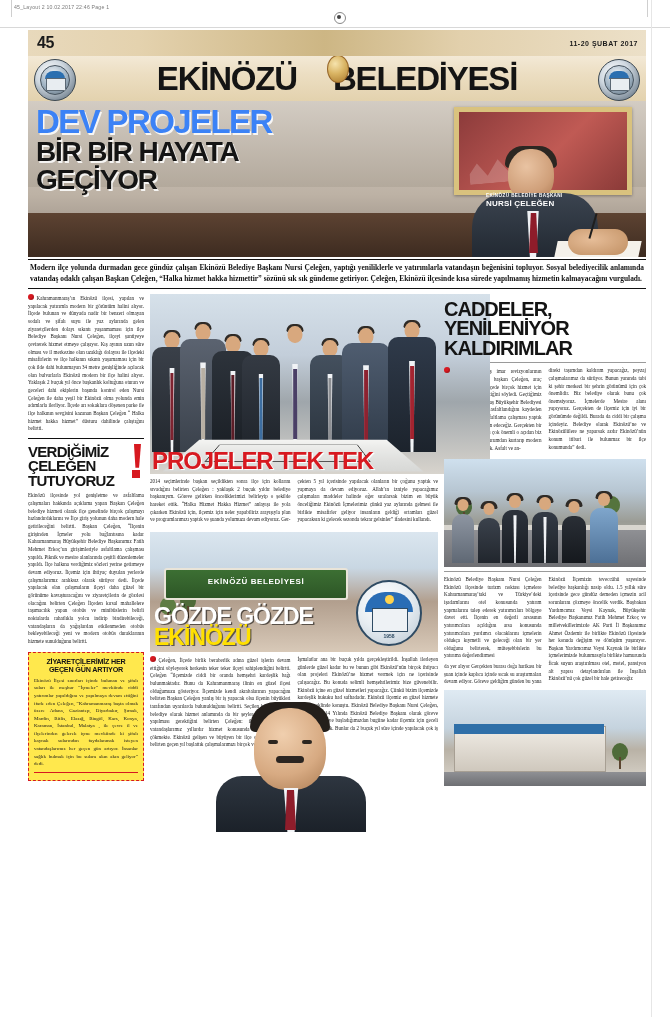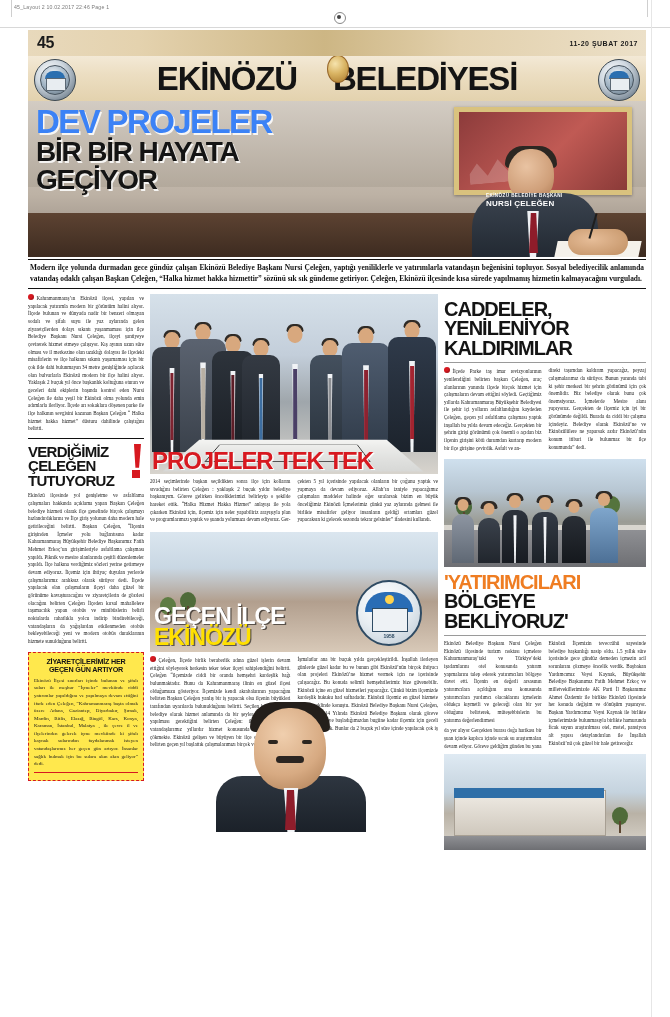--- a/index.html
+++ b/index.html
@@ -197,21 +197,21 @@
   }
   .excl .bar{position:absolute;left:1px;top:0;width:8px;height:24px;background:#d71920;clip-path:polygon(12% 0,100% 0,76% 100%,30% 100%);}
   .excl .dot{position:absolute;left:0;top:26px;width:8px;height:8px;background:#d71920;}
 
   .rule-top{border-top:1.2px solid #111;margin:5px 0 0 0;}
   .rule-thin{border-top:.8px solid #9a9a9a;margin:4px 0;}
 
   
   .ph{position:relative;overflow:hidden;background:#cfcfcf;}
   .ph-group{
-    height:180px;width:288px;
+    height:180px;width:340px;
     background:linear-gradient(180deg,#d6e1ea 0%,#c3ceda 34%,#9fa6ab 60%,#d8d4cd 100%);
   }
   .crowd{position:absolute;left:0;right:0;bottom:22px;height:130px;}
   .man{position:absolute;bottom:0;}
   .man .h{position:absolute;left:50%;transform:translateX(-50%);top:0;width:15px;height:17px;border-radius:48%;background:#d8a87e;}
   .man .hr{position:absolute;left:50%;transform:translateX(-50%);top:-2px;width:17px;height:8px;border-radius:9px 9px 2px 2px;background:#2e2a26;}
   .man .b{position:absolute;left:0;bottom:0;width:100%;height:calc(100% - 15px);border-radius:10px 10px 0 0;}
   .man .sh{position:absolute;left:50%;transform:translateX(-50%);bottom:0;width:30%;height:70%;background:#f1f3f6;clip-path:polygon(30% 0,70% 0,60% 100%,40% 100%);}
   .man .ti{position:absolute;left:50%;transform:translateX(-50%);bottom:10%;width:8%;height:56%;}
   .table-plan{
@@ -488,22 +488,25 @@
             <div class="t"></div>
           </div>
         <div class="tree" style="left:30px;bottom:28%;">
             <div class="c" style="background:#4f6b39;"></div>
             <div class="t"></div>
           </div>
         <div class="tree" style="right:34px;">
             <div class="c" style="background:#55743d;"></div>
             <div class="t"></div>
           </div>
+        <div class="sign-board">
+          <span>EKİNÖZÜ BELEDİYESİ</span>
+        </div>
         <div class="gozde-headline">
-          <div class="gz1">GEÇEN İLÇE</div>
+          <div class="gz1">GÖZDE GÖZDE</div>
           <div class="gz2">EKİNÖZÜ</div>
         </div>
         <div class="logo-round">
           <div class="arc"></div>
             <div class="sun"></div>
             <div class="mill"></div>
           <div class="yr">1958</div>
         </div>
       </div>
 
@@ -577,25 +580,20 @@
               <div class="b" style="background:linear-gradient(180deg,#2a2f36,#15181d);"></div>
             </div>
           <div class="man" style="left:146px;width:28px;height:70px;">
               <div class="hr"></div>
               <div class="h" style="width:12px;height:13px;"></div>
               <div class="b" style="background:linear-gradient(180deg,#7fa6cc,#4d7096);"></div>
             </div>
         </div>
       </div>
 
-      <div class="sec-head s-right" style="margin-top:6px;">
-        <div class="orange">'YATIRIMCILARI</div>
-        <div>BÖLGEYE</div>
-        <div>BEKLİYORUZ'</div>
-      </div>
       <div class="rule-thin"></div>
       <div class="body-txt two-col">
         <p>Ekinözü Belediye Başkanı Nursi Çeleğen Ekinözü ilçesinde turizm noktası içmelere Kahramanmaraş’taki ve Türkiye’deki işadamlarını otel konusunda yatırım yapmalarını talep ederek yatırımcıları bölgeye davet etti. İlçenin en değerli arsasının yatırımcılara açıldığını arsa konusunda yatırımcılara yardımcı olacaklarını içmelerin oldukça kıymetli ve geleceği olan bir yer olduğunu belirterek, müteşebbislerin bu yatırıma değerlendirmesi</p>
         <p>da yer alıyor Gerçekten burası doğa harikası bir şuan içinde kaplıca içinde sıcak su araştırmaları devam ediyor. Göreve geldiğim günden bu yana Ekinözü İlçemizin teveccühü sayesinde belediye başkanlığı nasip oldu. 1.5 yıllık süre içerisinde gece gündüz demeden içmezin acil sorunlarını çözmeye öncelik verdik. Başbakan Yardımcımız Veysi Kaynak, Büyükşehir Belediye Başkanımız Fatih Mehmet Erkoç ve milletvekillerimizde AK Parti İl Başkanımız Ahmet Özdemir ile birlikte Ekinözü ilçesinde her konuda değişim ve dönüşüm yaşanıyor. Başkan Yardımcımız Veysi Kaynak ile birlikte içmelerimizde bulunmasıyla birlikte hamurunda ficak suyun araştırılması otel, motel, pansiyon alt yapısı detaylandırılan ile İnşallah Ekinözü’nü çok güzel bir hale getireceğiz</p>
       </div>
 
       <div class="ph ph-build" style="margin-top:4px;">
         <div style="position:absolute;left:10px;bottom:14px;width:150px;height:44px;background:linear-gradient(180deg,#f0ece5,#cfc8bd);border:1px solid #a79f93;"></div>
         <div style="position:absolute;left:10px;bottom:52px;width:150px;height:10px;background:#2f6fa8;"></div>
         <div style="position:absolute;left:0;right:0;bottom:0;height:14px;background:linear-gradient(180deg,#8f9094,#6e6f73);"></div>

